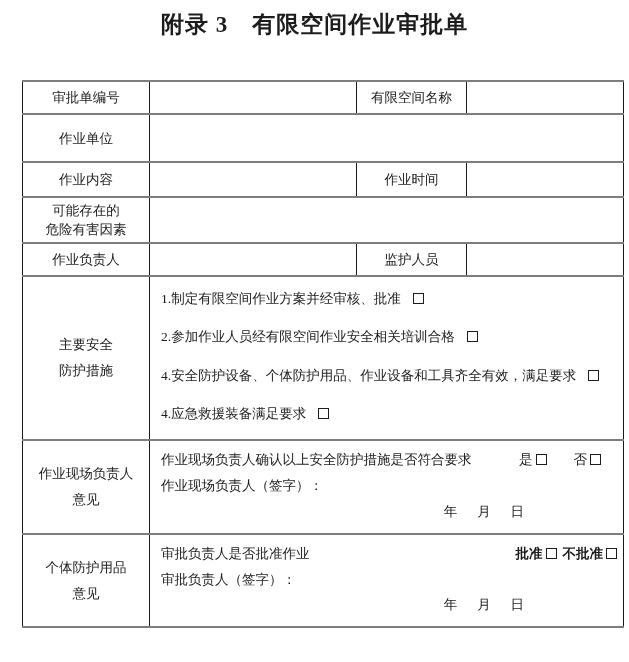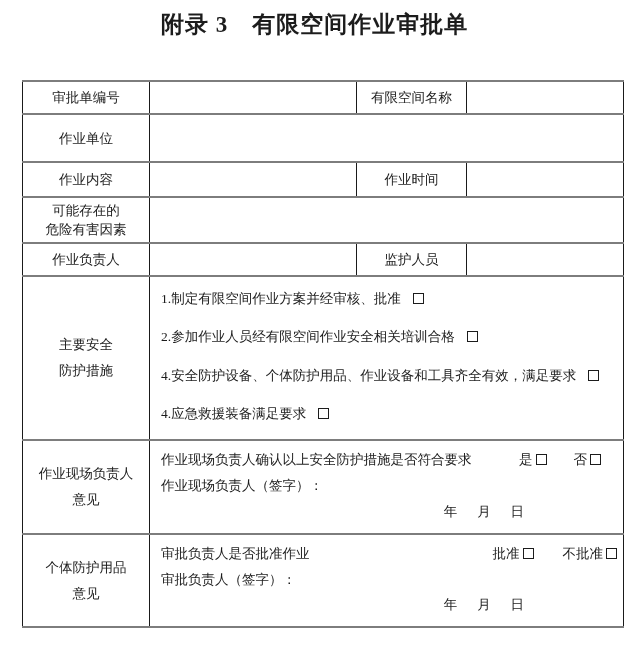--- a/index.html
+++ b/index.html
@@ -66,21 +66,21 @@
   .cb.tight { margin-left: 3px; }
   .opinion-box {
     height: 100%;
     display: flex; flex-direction: column;
     justify-content: space-between;
     padding: 10px 0 12px 11px;
   }
   .op-line1 { display: flex; align-items: center; white-space: nowrap; }
   .choices { margin-left: auto; display: flex; }
   .choices.yn { gap: 27px; padding-right: 22px; }
-  .choices.ar { gap: 29px; padding-right: 6px; }
+  .choices.ar { gap: 6px; padding-right: 6px; font-weight: bold; }
   .op-date { text-align: right; padding-right: 98px; letter-spacing: 1px; }
 </style>
 </head>
 <body>
 
 <div class="title">附录 3　有限空间作业审批单</div>
 
 <table class="form">
   <colgroup>
     <col style="width:127px">

